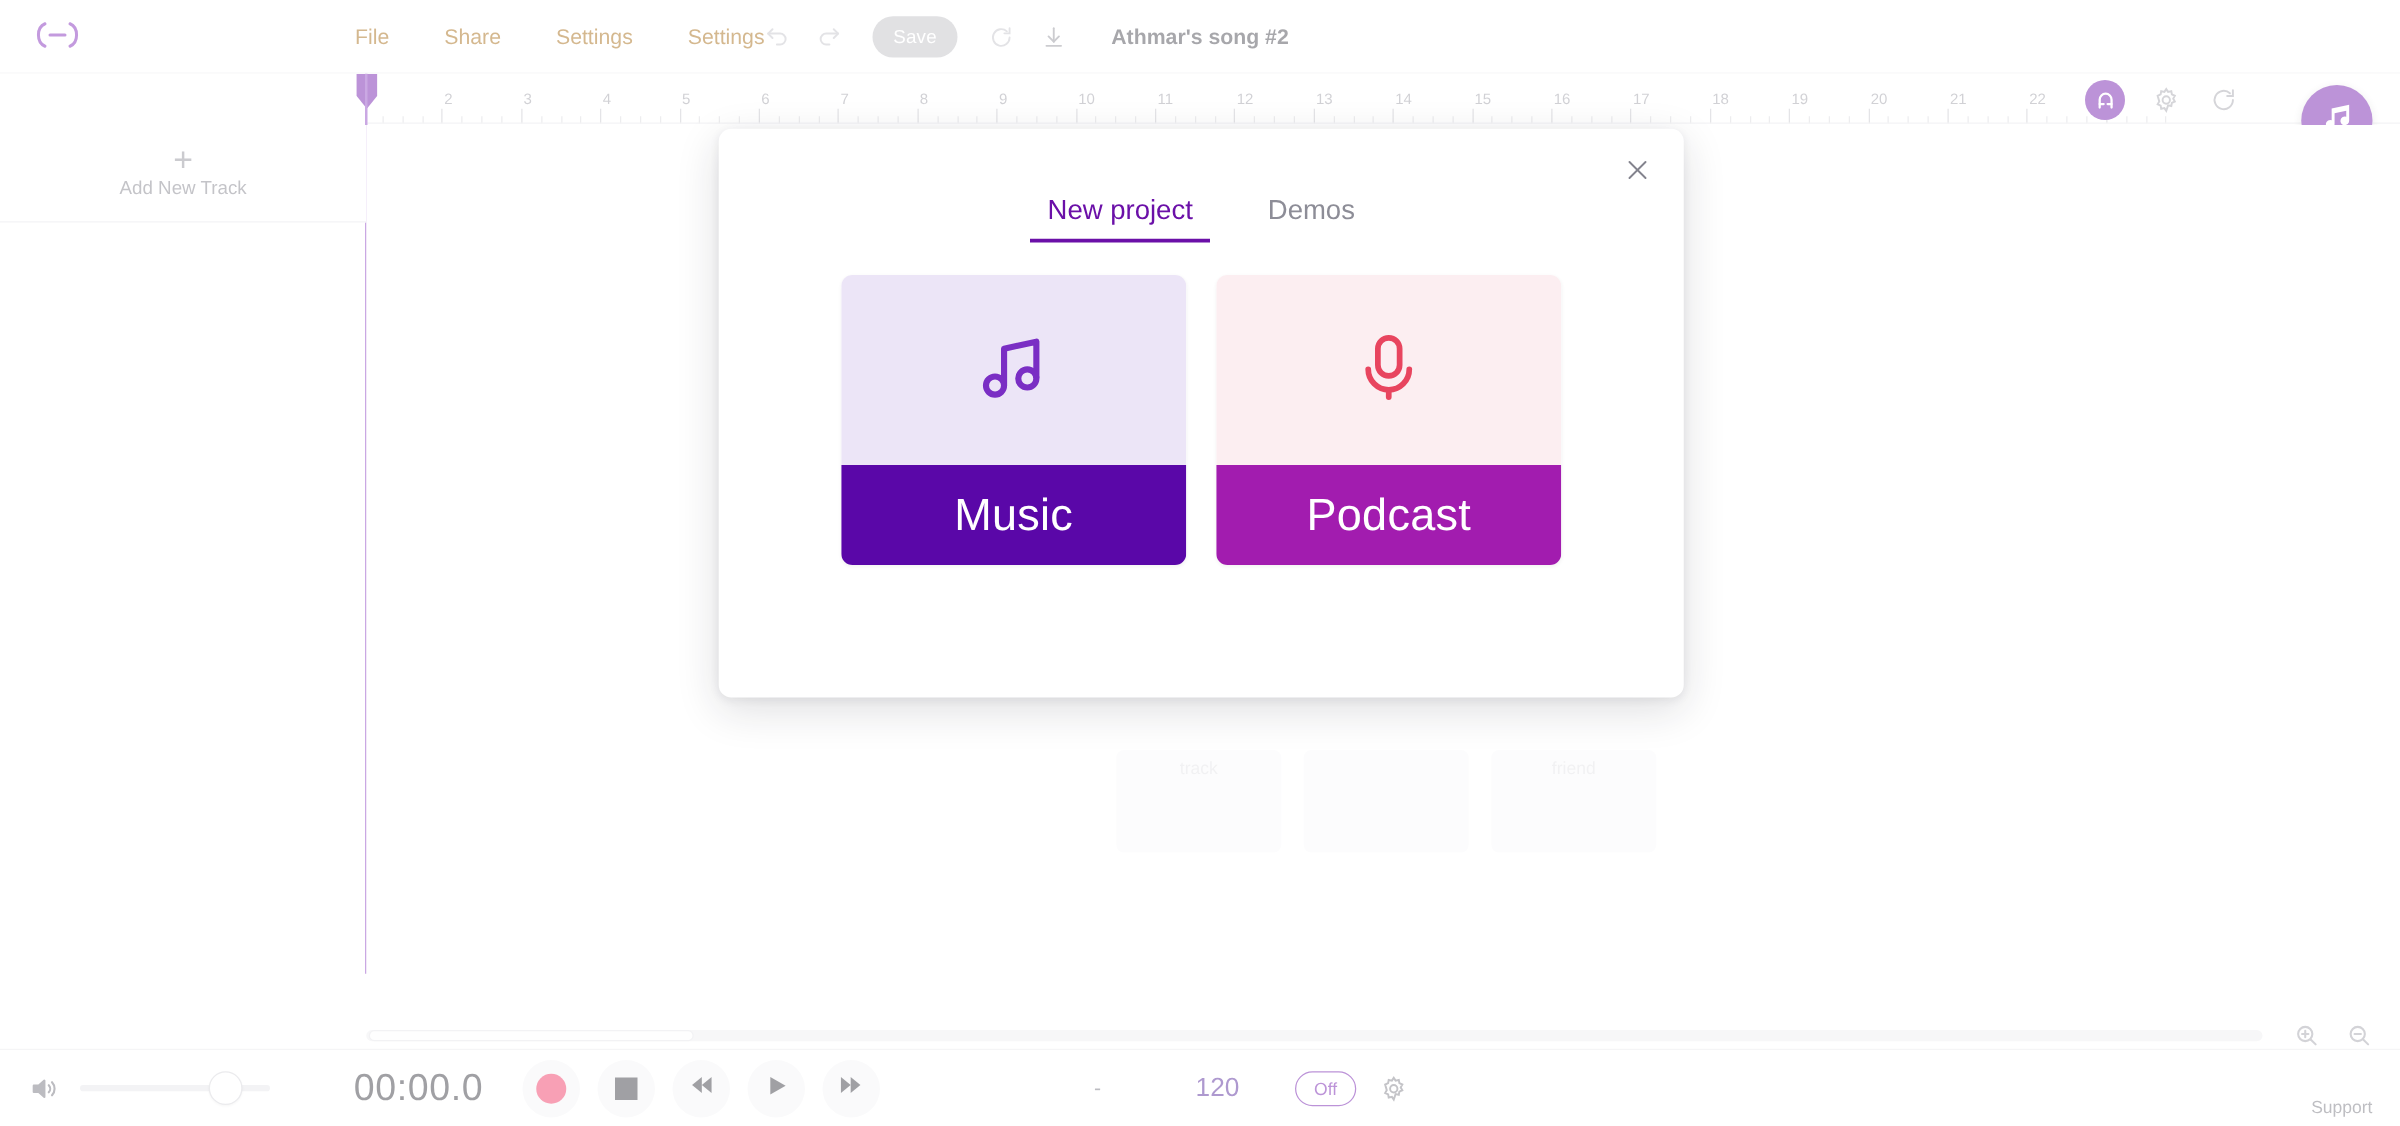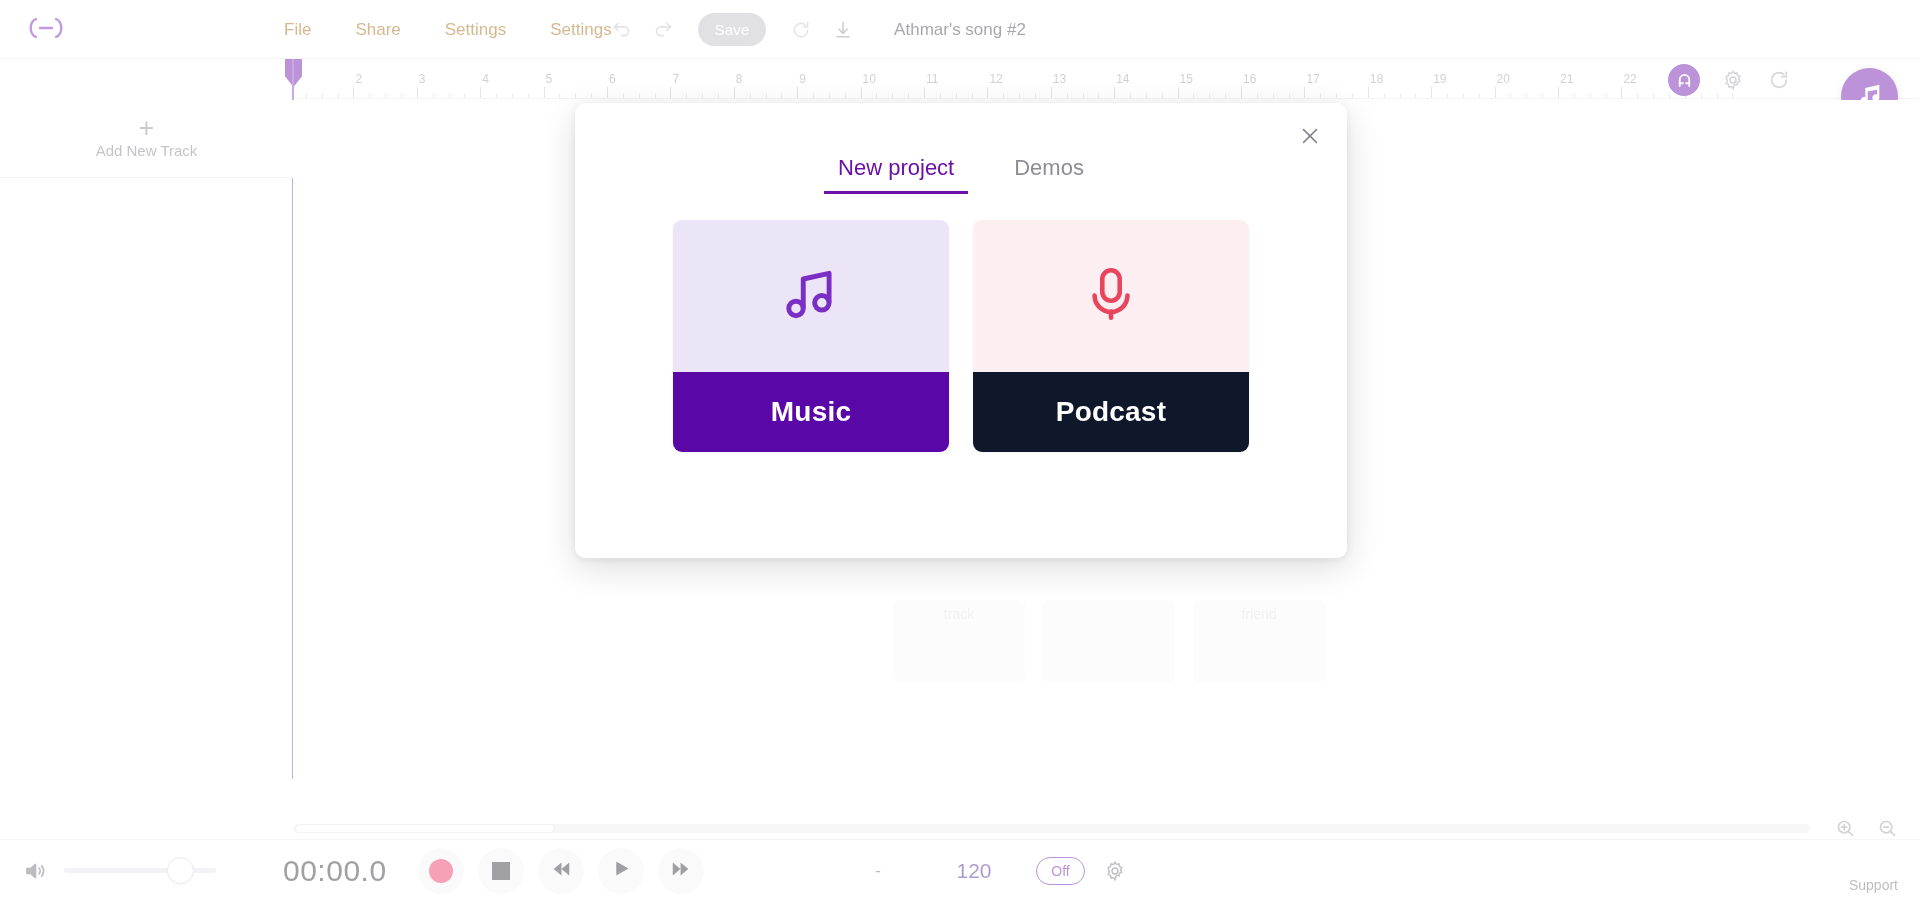--- a/index.html
+++ b/index.html
@@ -38,21 +38,21 @@
   .save-btn {
     margin:0 14px; width:68px; height:33px; border-radius:17px;
     background:#bcbcc1; color:#fff; font-size:15px; font-weight:400;
     display:flex; align-items:center; justify-content:center;
     cursor:default; letter-spacing:.2px;
   }
 
   .proj-title {
     position:absolute; left:0; right:0; top:0; height:59px;
     display:flex; align-items:center; justify-content:center;
-    font-size:17px; color:#3c3c45; pointer-events:none;
+    font-size:17px; color:#3c3c45; pointer-events:none;font-weight:bold;
   }
 
   .hdr-right { position:absolute; right:22px; top:0; height:59px;
                display:flex; align-items:center; gap:14px; }
   .share-btn {
     height:34px; padding:0 22px; border-radius:17px; background:#6b10a8;
     color:#fff; font-size:15px; font-weight:600; display:flex;
     align-items:center; gap:8px; cursor:pointer; white-space:nowrap;
   }
   .exit-btn {
@@ -231,27 +231,27 @@
   .pcard {
     width:276px; height:232px; border-radius:9px; overflow:hidden;
     display:flex; flex-direction:column; cursor:pointer;
     box-shadow:0 1px 3px rgba(0,0,0,.05);
   }
   .pcard-top {
     flex:1; display:flex; align-items:center; justify-content:center;
   }
   .pcard-bot {
     height:80px; display:flex; align-items:center; justify-content:center;
-    color:#fff; font-size:28px; font-weight:700; letter-spacing:.2px;
+    color:#fff; font-size:36px; font-weight:400; letter-spacing:.2px;
   }
   .card-music .pcard-top { background:#ece5f7; }
   .card-music .pcard-bot { background:#5a07a8; }
   .card-pod .pcard-top { background:#fceef1; }
   .card-pod .pcard-bot { background:#e8running; }
-  .card-pod .pcard-bot { background:#0f172a; }
+  .card-pod .pcard-bot { background:#a21caf; }
 </style>
 </head>
 <body>
 
 <div id="app">
 
   <div class="header">
 
     <div class="logo">
       <svg width="44" height="24" viewBox="0 0 44 24">

